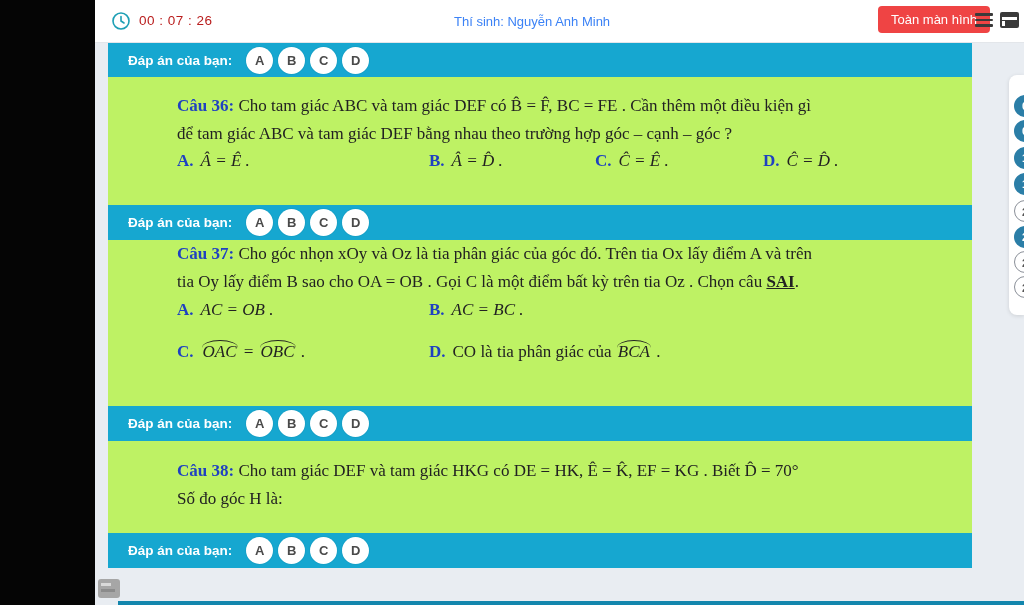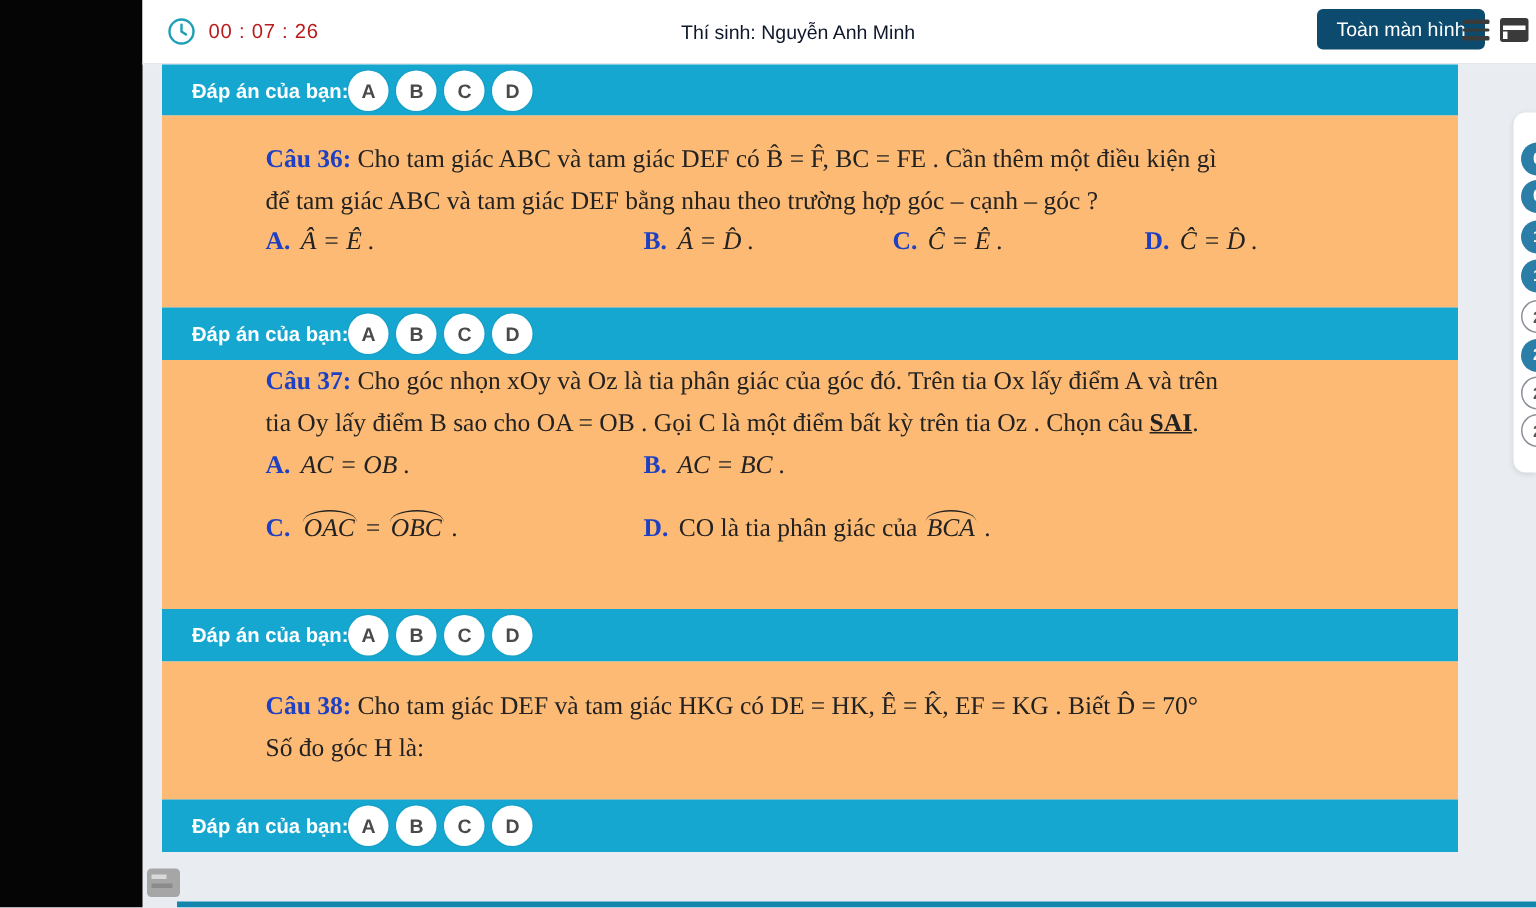--- a/index.html
+++ b/index.html
@@ -6,35 +6,35 @@
   body{
     position:relative;width:1024px;height:605px;overflow:hidden;
     background:#e9edf2;font-family:"Liberation Sans","DejaVu Sans",sans-serif;
   }
   
   .black-strip{position:absolute;left:0;top:0;width:95px;height:605px;background:#050505;}
   
   .topbar{position:absolute;left:95px;top:0;width:929px;height:42px;background:#ffffff;border-bottom:1px solid #e3e6ea;}
   .clock{position:absolute;left:17px;top:12px;width:18px;height:18px;}
   .timer{position:absolute;left:44px;top:13px;font-size:13.5px;color:#b91c1c;letter-spacing:.5px;}
-  .candidate{position:absolute;left:359px;top:14px;font-size:13px;color:#0f172a;}
-  .fs-btn{position:absolute;left:783px;top:6px;height:27px;padding:0 13px;background:#0c4a6e;color:#fff;
+  .candidate{position:absolute;left:359px;top:14px;font-size:13px;color:#3b82f6;}
+  .fs-btn{position:absolute;left:783px;top:6px;height:27px;padding:0 13px;background:#ef4444;color:#fff;
     border:none;border-radius:4px;font-size:13px;line-height:27px;cursor:pointer;font-family:inherit;}
   .icon-list{position:absolute;left:880px;top:13px;width:18px;height:14px;cursor:pointer;}
   .icon-list i{display:block;height:2.5px;background:#3a3a3a;margin-bottom:3px;border-radius:1px;}
   .icon-layout{position:absolute;left:905px;top:12px;width:19px;height:16px;background:#3a3a3a;border-radius:2px;cursor:pointer;}
   .icon-layout:before{content:"";position:absolute;left:2px;right:2px;top:5px;height:2.5px;background:#fff;}
   .icon-layout:after{content:"";position:absolute;left:2px;top:9px;bottom:2px;width:2.5px;background:#fff;}
   
   .column{position:absolute;left:108px;top:43px;width:864px;}
   .abar{background:#16a7d0;display:flex;align-items:center;padding-left:20px;}
-  .abar .lbl{color:#fff;font-size:13.5px;font-weight:bold;}
+  .abar .lbl{color:#fff;font-size:13.5px;font-weight:bold;margin-right:14px;}
   .choice{width:27px;height:27px;border-radius:50%;background:#fff;color:#4a4a4a;font-size:13px;font-weight:bold;
     text-align:center;line-height:27px;margin-right:5px;cursor:pointer;box-shadow:0 0 0 1px rgba(0,0,0,.04);}
-  .card{background:#fdba74;padding:0 60px 0 69px;box-sizing:border-box;
+  .card{background:#bef264;padding:0 60px 0 69px;box-sizing:border-box;
     font-family:"Liberation Serif","DejaVu Serif",serif;font-size:17px;color:#222;}
   .qline{line-height:27.5px;}
   .qlabel{font-weight:bold;color:#1f41c1;}
   .optrow{position:relative;height:30px;}
   .opt{position:absolute;top:0;white-space:nowrap;}
   .okey{font-weight:bold;color:#1f41c1;margin-right:7px;}
   .math{font-style:italic;}
   .emph{font-weight:bold;text-decoration:underline;}
   .arc{position:relative;font-style:italic;padding:0 2px;display:inline-block;}
   .arc:before{content:"";position:absolute;left:1px;right:1px;top:-2px;height:7px;

